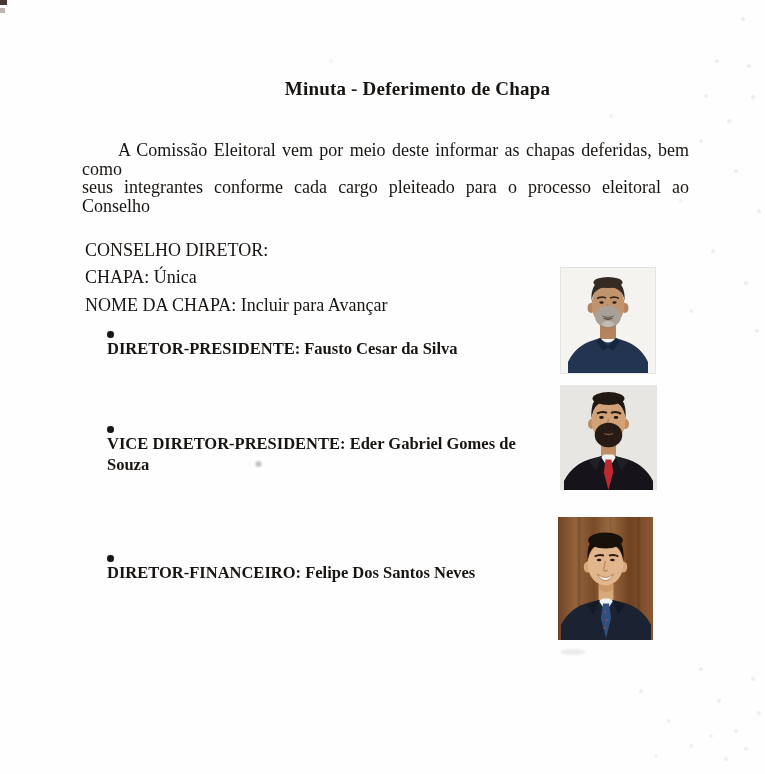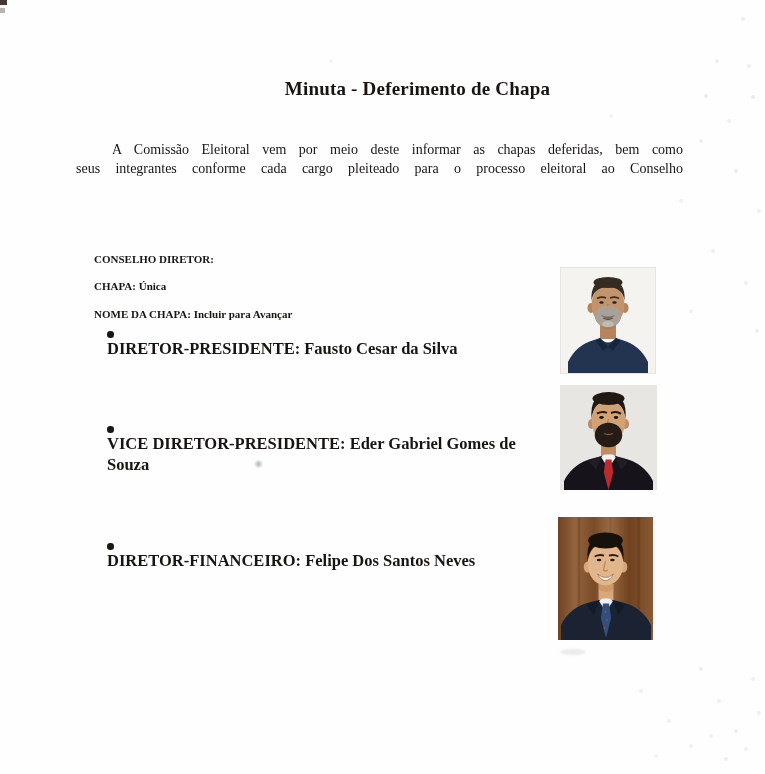--- a/index.html
+++ b/index.html
@@ -42,42 +42,42 @@
     725px 758px 0 1px rgba(125,128,132,.12),655px 755px 0 1px rgba(125,128,132,.09),
     745px 748px 0 1px rgba(125,128,132,.11),710px 735px 0 1px rgba(125,128,132,.10);}
 
   .title{
     position:absolute;left:0;top:69px;width:765px;margin:8px;
     text-align:center;font-size:19px;font-weight:bold;line-height:24px;
     letter-spacing:.2px;
     padding-left:27px;
   }
   .para{
-    position:absolute;left:76px;top:141px;width:607px;
-    font-size:14px;line-height:18.7px;
+    position:absolute;left:82px;top:141px;width:607px;
+    font-size:18px;line-height:18.7px;
   }
   .pline{text-align:justify;text-align-last:justify;}
   .pline.first{text-indent:36px;}
   .pline.last{text-align:left;text-align-last:left;}
 
   .hsec{
-    position:absolute;left:82px;margin:12px;
-    font-size:11px;font-weight:bold;line-height:22px;white-space:nowrap;
+    position:absolute;left:82px;margin:3px;
+    font-size:18px;font-weight:normal;line-height:22px;white-space:nowrap;
   }
   .sec1{top:236px;}
   .sec2{top:263px;}
   .sec3{top:291px;}
 
   .bullet{
     position:absolute;left:107px;width:430px;
     display:flex;align-items:flex-start;flex-direction:column;
   }
   .b1{top:323px;}
   .b2{top:418px;}
-  .b3{top:535px;}
+  .b3{top:547px;}
   .dot{
     flex:0 0 auto;width:6.5px;height:6.5px;border-radius:50%;
     background:#1a1613;margin:8px 15px 0 0;
   }
   .btext{
     font-size:16.5px;font-weight:bold;line-height:21.5px;text-align:left;
   }
 
   .photo{position:absolute;overflow:hidden;}
   .photo svg{display:block;width:100%;height:100%;}

